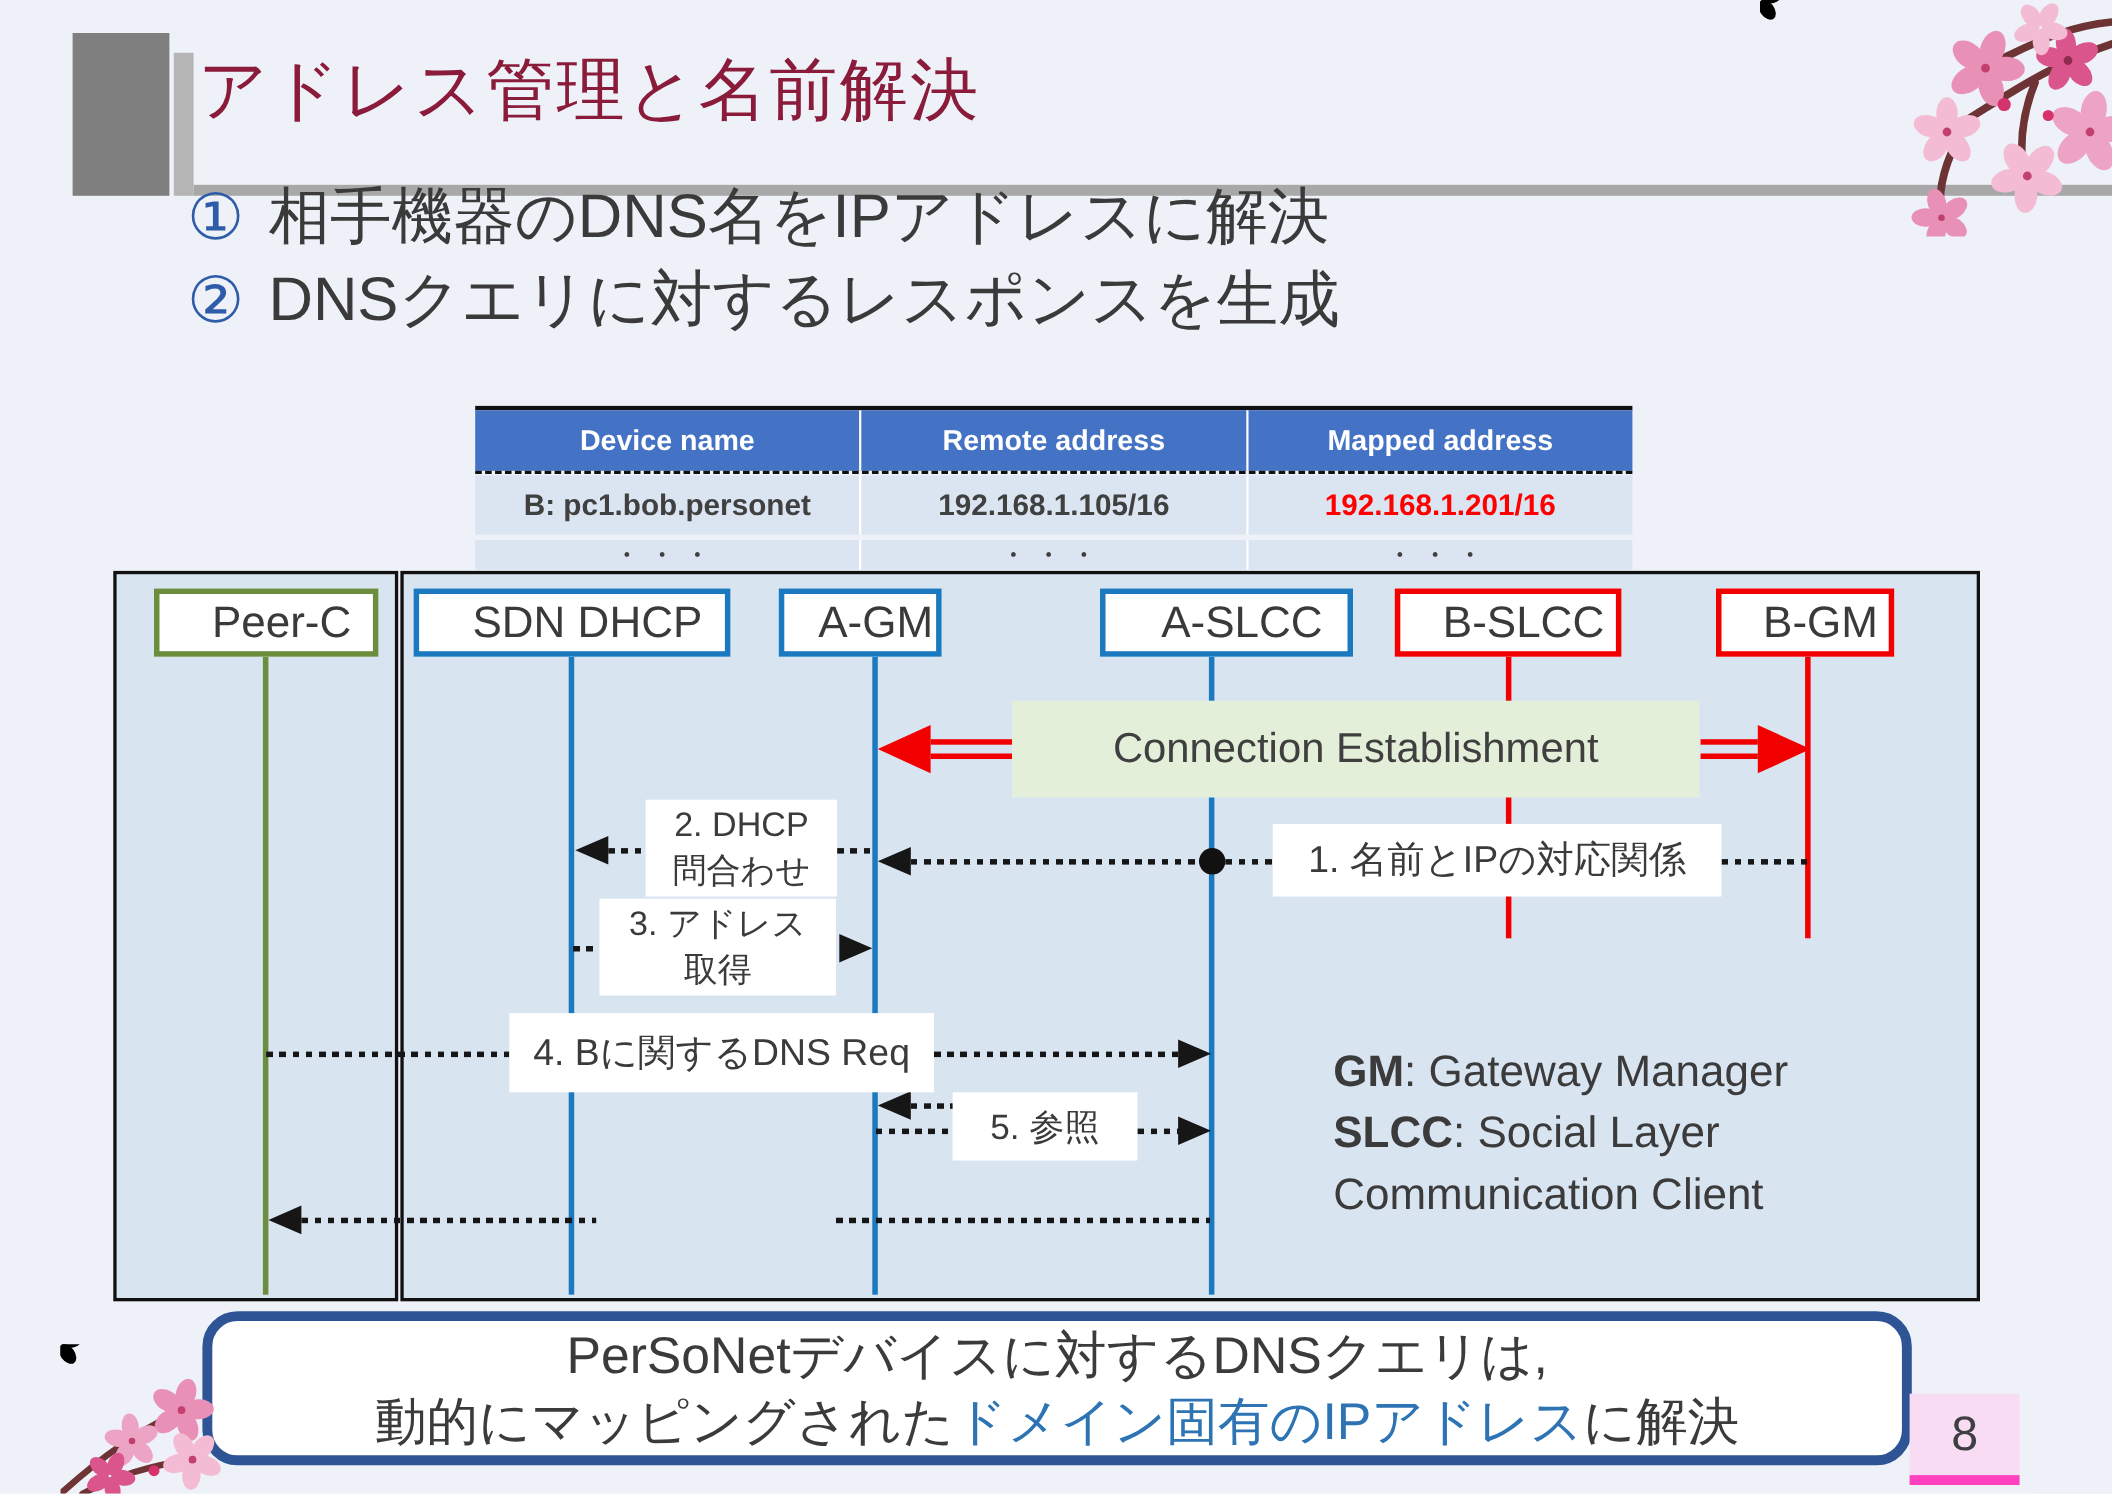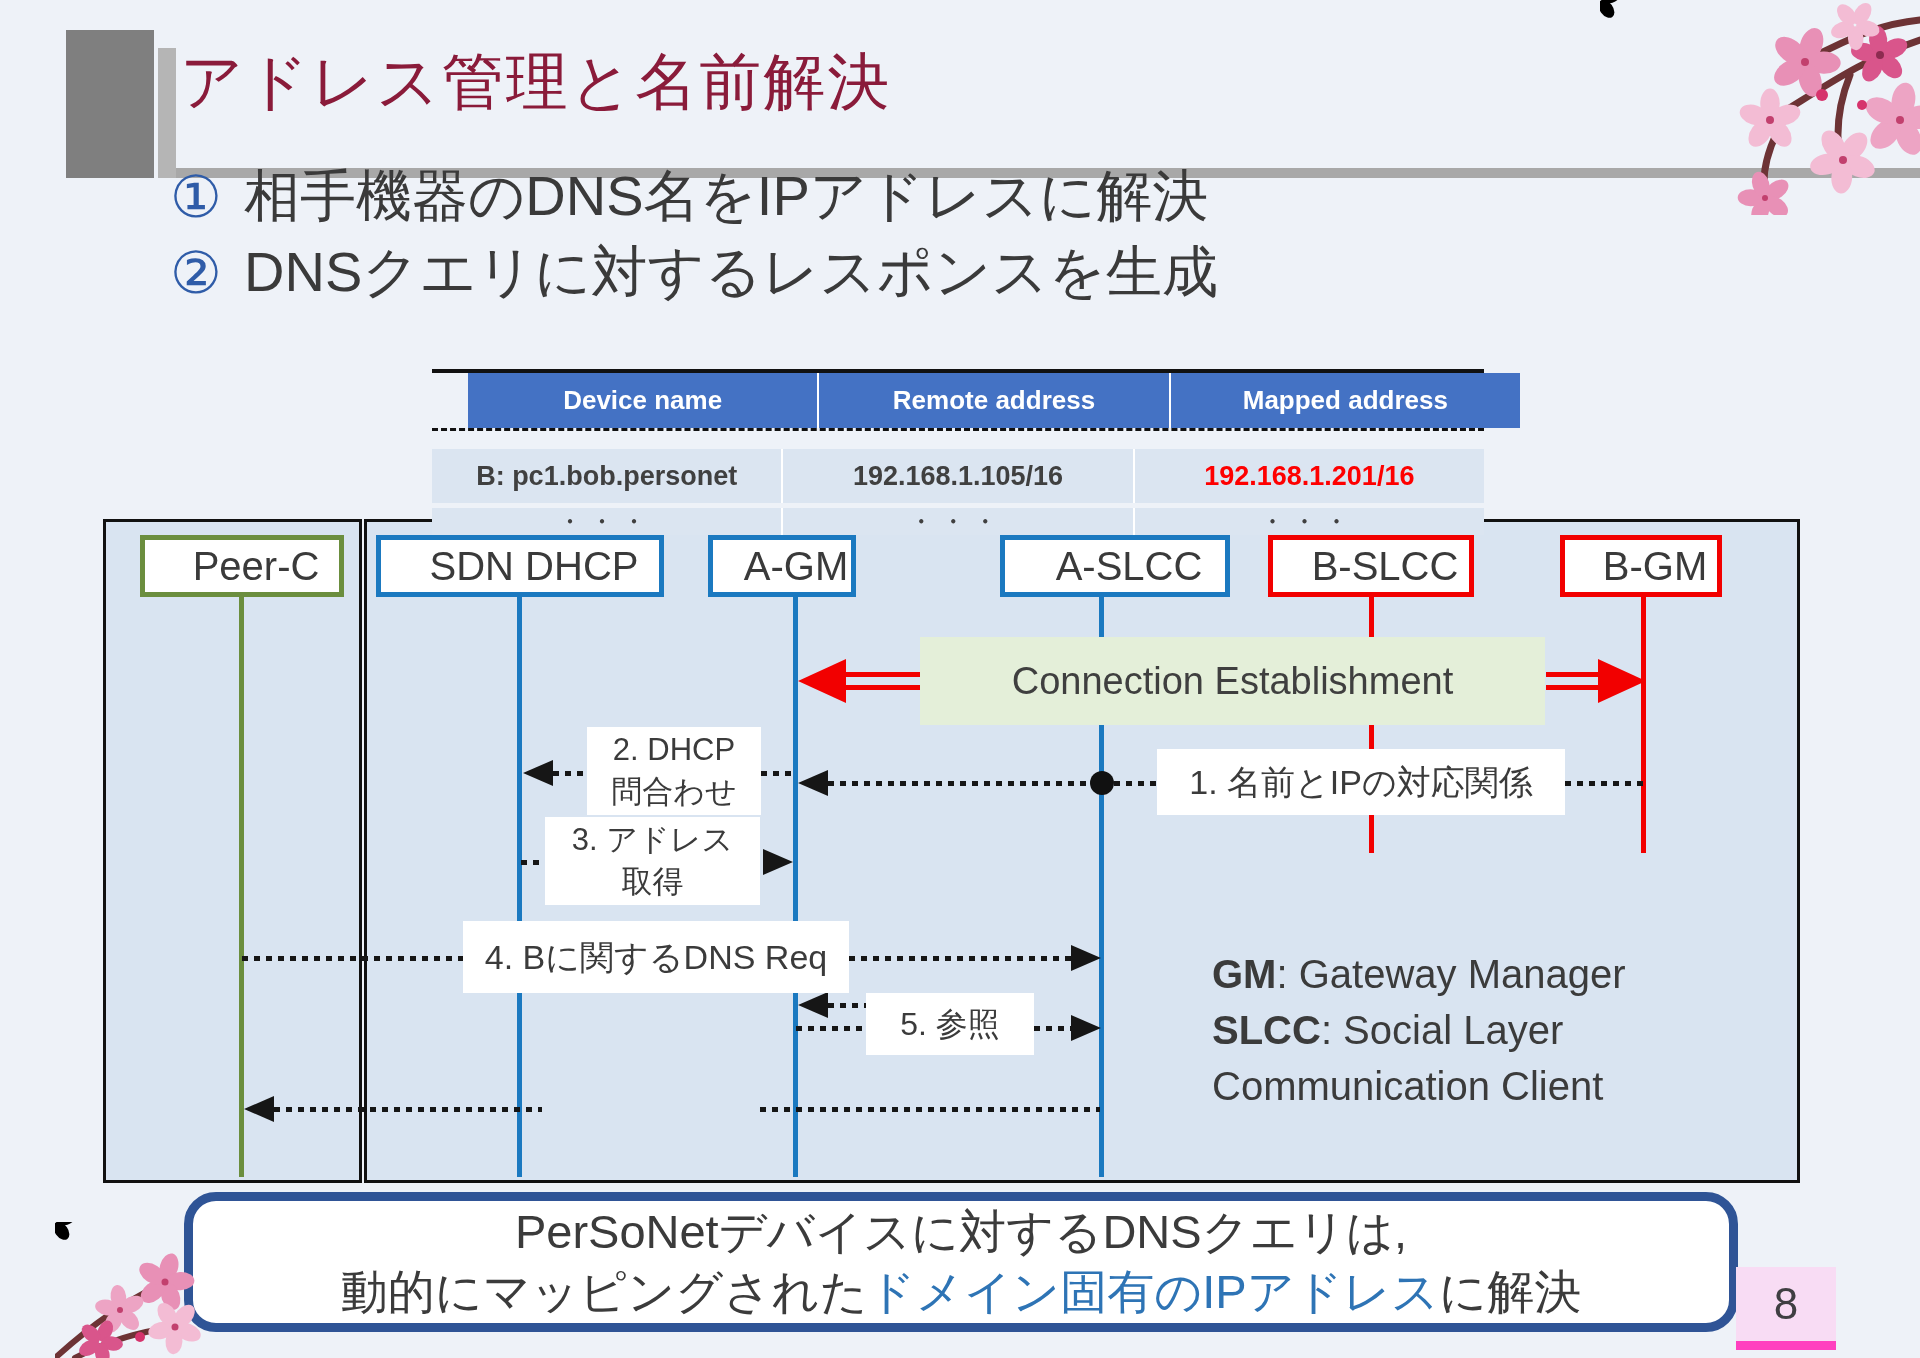--- a/index.html
+++ b/index.html
@@ -14,25 +14,25 @@
   .page-title{left:180px;top:40px;font-size:62px;color:#8a1b3a;letter-spacing:2px;white-space:nowrap;}
 
   
   .bullet{left:170px;height:78px;font-size:56px;color:#3a3a3a;display:flex;align-items:center;white-space:nowrap;}
   .bullet .num{color:#2f5ca8;font-size:58px;margin-right:22px;}
 
   
   .nat-table{left:432px;top:369px;width:1052px;z-index:5;}
   .nat-table .topline{height:4px;background:#111;}
   .trow{display:flex;width:100%;}
-  .thead{background:#4472c4;height:55px;margin-left:36px;}
+  .thead{background:#4472c4;height:55px;}
   .thead .cell{color:#fff;font-weight:bold;font-size:26px;border-left:2px solid #fff;}
   .thead .cell:first-child{border-left:none;}
   .dashline{height:0;border-top:3px dashed #111;}
-  .tdata{background:#dbe5f1;height:54px;margin-top:18px;}
+  .tdata{background:#dbe5f1;height:54px;margin-top:1px;}
   .tdata .cell{color:#404040;font-weight:bold;font-size:27px;border-left:2px solid #fff;}
   .tdata .cell:first-child{border-left:none;}
   .tdata .cell.red{color:#fe0000;}
   .tdots{background:#dbe5f1;height:27px;margin-top:5px;}
   .tdots .cell{color:#404040;font-weight:bold;font-size:22px;letter-spacing:10px;border-left:2px solid #fff;}
   .tdots .cell:first-child{border-left:none;}
   .cell{flex:1;display:flex;align-items:center;justify-content:center;}
 
   
   .frame{border:3px solid #111;background:#d9e4f1;z-index:1;}

